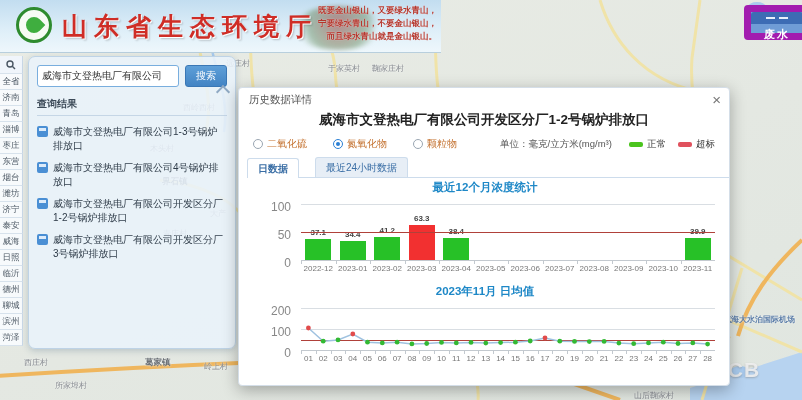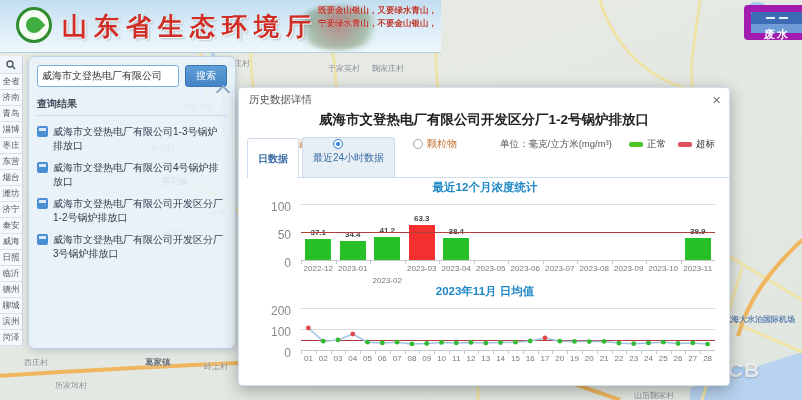--- a/index.html
+++ b/index.html
@@ -62,22 +62,22 @@
   .radio-item{display:flex;align-items:center;gap:4px;margin-right:26px;cursor:pointer;}
   .radio-circle{width:10px;height:10px;border:1px solid #9aa6b2;border-radius:50%;box-sizing:border-box;background:#fff;position:relative;}
   .radio-item.sel .radio-circle{border-color:#2a7fd4;}
   .radio-item.sel .radio-circle::after{content:"";position:absolute;left:2px;top:2px;width:4px;height:4px;border-radius:50%;background:#2a7fd4;}
   .radio-label{font-size:10px;color:#c4712f;text-align:center;}
   #unit{flex:1;text-align:center;font-size:9.5px;color:#555;}
   #legend{display:flex;align-items:center;gap:12px;}
   .legend-item{display:flex;align-items:center;gap:4px;font-size:9.5px;color:#333;}
   .legend-swatch{width:14px;height:5px;border-radius:2px;}
   #tabs{display:flex;align-items:flex-end;height:21px;margin:0 0 0 8px;border-bottom:1px solid #cddcec;}
-  .tab{height:19px;line-height:19px;padding:10px 10px;font-size:10px;color:#3a6ea5;background:#e7eef6;
-    border:1px solid #cddcec;border-bottom:none;border-radius:3px 3px 0 0;margin-right:3px;cursor:pointer;}
+  .tab{height:19px;line-height:19px;padding:0 10px;font-size:10px;color:#3a6ea5;background:#e7eef6;
+    border:1px solid #cddcec;border-bottom:none;border-radius:3px 3px 0 0;margin-right:16px;cursor:pointer;}
   .tab.active{background:#fff;font-weight:bold;position:relative;top:1px;}
   
   .chart{position:absolute;left:6px;width:480px;}
   #bar-chart{top:92px;height:100px;}
   #line-chart{top:196px;height:95px;}
   .c-title{position:absolute;left:0;right:0;top:0;text-align:center;font-size:11.5px;font-weight:bold;color:#1e88c7;}
   .ylab{position:absolute;width:46px;text-align:right;font-size:12px;color:#888;}
   .xlab{position:absolute;text-align:center;font-size:8px;color:#777;}
   .gridline{position:absolute;height:1px;background:#d9dee3;}
   .axisline{position:absolute;height:1px;background:#c3c9cf;}
@@ -145,20 +145,21 @@
 
 <div id="banner">
   <div class="pavilion"></div>
   <div id="logo">
       <div class="leaf"></div>
     </div>
   <div id="banner-title">山东省生态环境厅</div>
   <div id="slogans">
     <div>既要金山银山，又要绿水青山，</div>
     <div>宁要绿水青山，不要金山银山，</div>
+    <div>而且绿水青山就是金山银山。</div>
   </div>
 </div>
 
 <div id="mode-panel">
   <div class="strip">
       <i></i>
       <i></i>
     </div>
   <div class="lbl">废水</div>
 </div>
@@ -261,21 +262,21 @@
       <div class="axisline" style="left: 56px; width: 414px; top: 80px;"></div>
       <div class="tick" style="left: 56px; top: 80px;"></div>
       <div class="xlab" style="left: 56px; width: 34.5px; top: 84px;">2022-12</div>
       <div class="bar" style="left: 60.25px; width: 26px; top: 59.224px; height: 20.776px; background: rgb(39, 193, 39);"></div>
       <div class="bar-val" style="left: 56px; width: 34.5px; top: 48.224px;">37.1</div>
       <div class="tick" style="left: 90.5px; top: 80px;"></div>
       <div class="xlab" style="left: 90.5px; width: 34.5px; top: 84px;">2023-01</div>
       <div class="bar" style="left: 94.75px; width: 26px; top: 60.736px; height: 19.264px; background: rgb(39, 193, 39);"></div>
       <div class="bar-val" style="left: 90.5px; width: 34.5px; top: 49.736px;">34.4</div>
       <div class="tick" style="left: 125px; top: 80px;"></div>
-      <div class="xlab" style="left: 125px; width: 34.5px; top: 96px;">2023-02</div>
+      <div class="xlab" style="left: 125px; width: 34.5px; top: 84px;">2023-02</div>
       <div class="bar" style="left: 129.25px; width: 26px; top: 56.928px; height: 23.072px; background: rgb(39, 193, 39);"></div>
       <div class="bar-val" style="left: 125px; width: 34.5px; top: 45.928px;">41.2</div>
       <div class="tick" style="left: 159.5px; top: 80px;"></div>
       <div class="xlab" style="left: 159.5px; width: 34.5px; top: 84px;">2023-03</div>
       <div class="bar" style="left: 163.75px; width: 26px; top: 44.552px; height: 35.448px; background: rgb(242, 48, 48);"></div>
       <div class="bar-val" style="left: 159.5px; width: 34.5px; top: 33.552px;">63.3</div>
       <div class="tick" style="left: 194px; top: 80px;"></div>
       <div class="xlab" style="left: 194px; width: 34.5px; top: 84px;">2023-04</div>
       <div class="bar" style="left: 198.25px; width: 26px; top: 58.496px; height: 21.504px; background: rgb(39, 193, 39);"></div>
       <div class="bar-val" style="left: 194px; width: 34.5px; top: 47.496px;">38.4</div>

